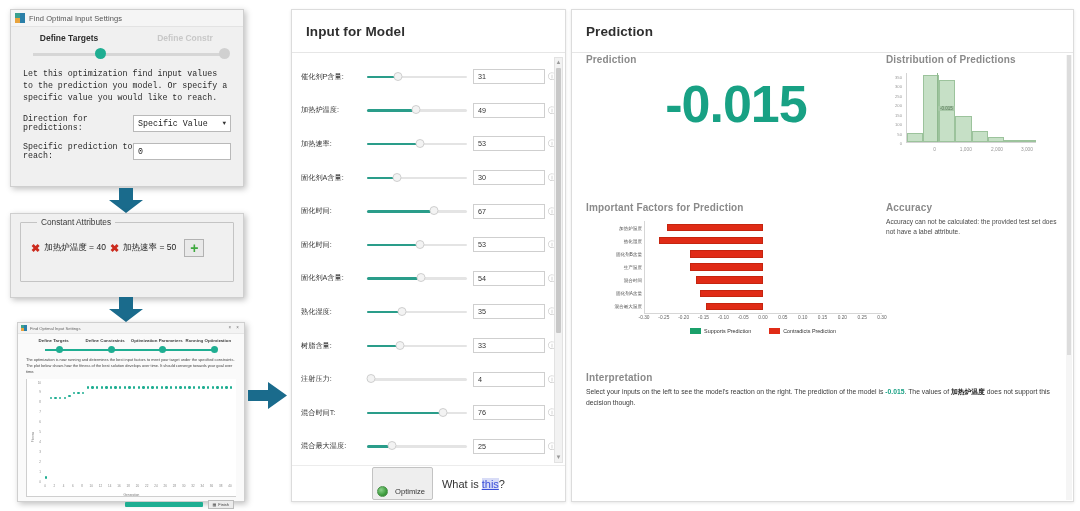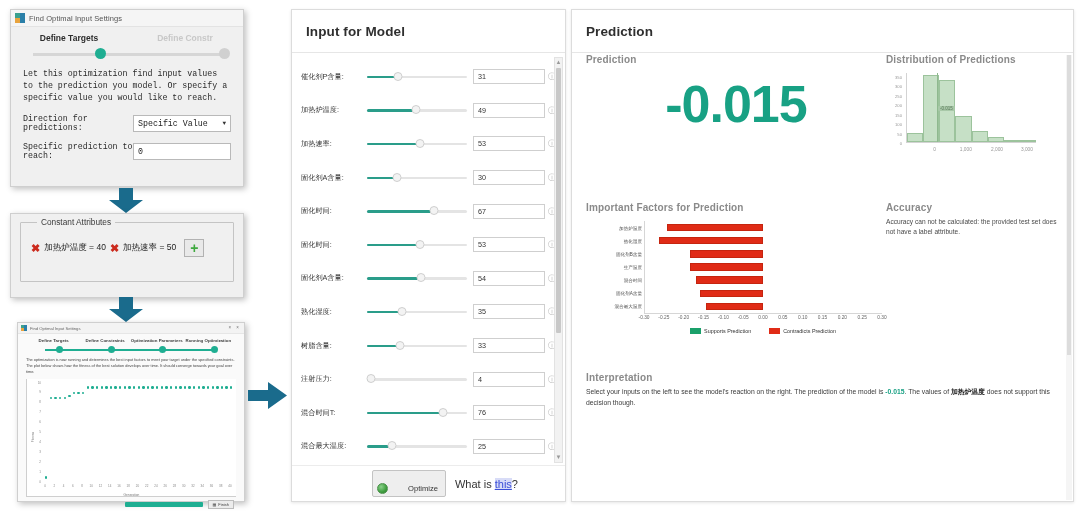--- a/index.html
+++ b/index.html
@@ -212,23 +212,23 @@
     position:absolute; left:1px; right:1px; top:10px; height:265px;
     background:#c8c8c8; border-radius:1px;
   }
   .card-footer {
     position:absolute; bottom:0; left:0; right:0; height:36px;
     border-top:1px solid #ececec;
     display:flex; align-items:center; padding-left:80px; gap:9px;
     background:#fff;
   }
   .optimize-btn {
-    display:flex; align-items:center; gap:20px;
+    display:flex; align-items:center; gap:7px;
     background:#eeeeee; border:1px solid #c3c3c3; border-radius:2px;
-    padding:12px 7px 2px 4px; font-size:7.6px; color:#333;
+    padding:18px 7px 2px 4px; font-size:7.6px; color:#333;
   }
   .opt-circle {
     width:11px; height:11px; border-radius:50%;
     background:radial-gradient(circle at 35% 32%, #8bd18b 0%, #3f9e3f 60%, #2c7a2c 100%);
     border:1px solid #4c924c;
   }
   .whatis { font-size:11px; color:#333; }
   .whatis a { color:#3b4fd8; text-decoration:underline; background:#d8dcf7; }
 
   

